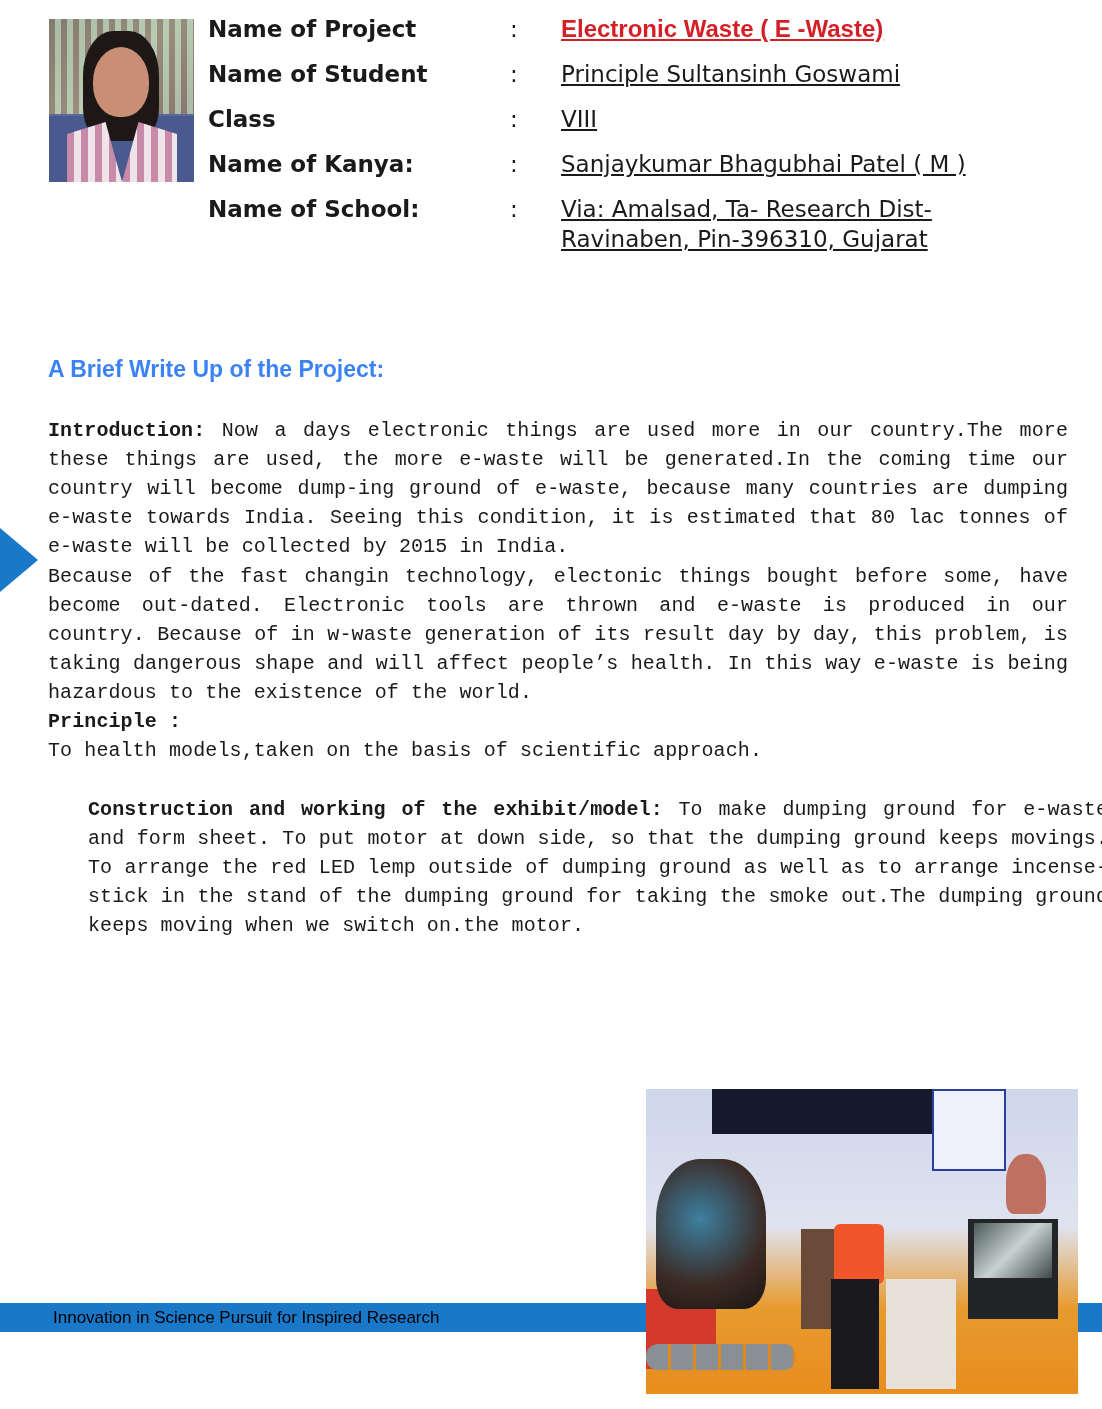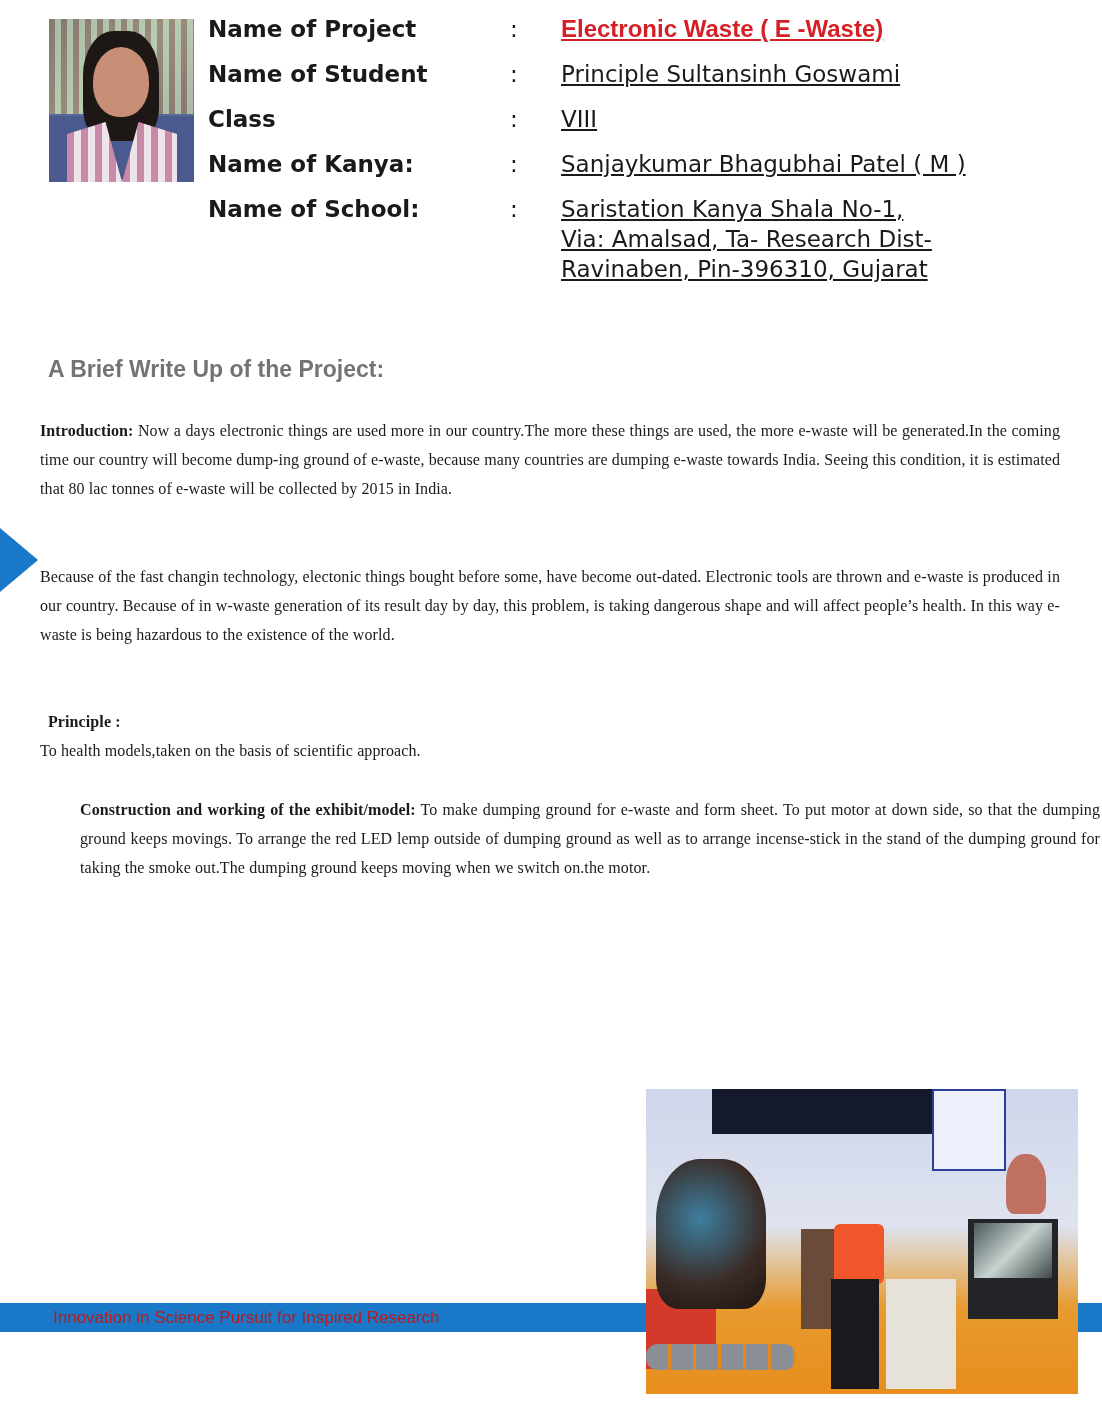--- a/index.html
+++ b/index.html
@@ -38,44 +38,44 @@
 
   .info-table { position: absolute; left: 208px; top: 14px; }
   .info-row { position: absolute; left: 0; white-space: nowrap; font-size: 23px; line-height: 30px; }
   .info-label { position: absolute; left: 0; width: 290px; font-weight: bold; }
   .info-colon { position: absolute; left: 302px; }
   .info-value { position: absolute; left: 353px; text-decoration: underline; }
   .info-value.project { color: #d41f26; font-weight: bold; font-family: "Liberation Sans", sans-serif; font-size: 24px; }
   .school-lines div { line-height: 30px; }
 
   .section-heading {
-    position: absolute; left: 48px; top: 356px; color: #737373; font-weight: bold;
+    position: absolute; left: 48px; top: 356px; color: #3b82f6; font-weight: bold;
     font-family: "Liberation Sans", sans-serif; font-size: 23px;
   }
   .para {
-    position: absolute; left: 40px; width: 1020px; font-size: 16px; line-height: 29px;
-    text-align: justify; font-family: Liberation Serif, serif; letter-spacing: 0.1px;
+    position: absolute; left: 48px; width: 1020px; font-size: 20px; line-height: 29px;
+    text-align: justify; font-family: Liberation Mono, monospace; letter-spacing: 0.1px;
   }
   .para b { font-weight: bold; }
   .p-intro { top: 416px; }
   .p-because { top: 562px; }
-  .p-principle-head { top: 707px; font-weight: bold; margin-left: 8px; }
+  .p-principle-head { top: 707px; font-weight: bold; }
   .p-principle { top: 736px; }
   .p-construction { top: 795px; margin-left: 40px; }
 
   .blue-arrow {
     position: absolute; left: 0; top: 528px; width: 0; height: 0;
     border-top: 32px solid transparent; border-bottom: 32px solid transparent;
     border-left: 38px solid #1a78c8;
   }
   .footer-band {
     position: absolute; left: 0; top: 1303px; width: 1102px; height: 29px; background: #1a78c8;
   }
   .footer-text {
-    position: absolute; left: 53px; top: 1305px; color: #b91c1c; font-size: 17px;
+    position: absolute; left: 53px; top: 1305px; color: #000000; font-size: 17px;
     line-height: 25px; font-family: "Liberation Sans", sans-serif; white-space: nowrap;
   }
   .photo-exhibit {
     position: absolute; left: 646px; top: 1089px; width: 432px; height: 305px; overflow: hidden;
     background: linear-gradient(180deg, #cfd6ea 0%, #dfe3f0 45%, #e79a2e 72%, #e88d1e 100%);
   }
   .photo-exhibit .banner { position: absolute; left: 66px; top: 0; width: 220px; height: 45px; background: #141a2c; }
   .photo-exhibit .poster { position: absolute; left: 286px; top: 0; width: 70px; height: 78px; background: #eef1fb; border: 2px solid #2a3f9a; }
   .photo-exhibit .robot { position: absolute; left: 10px; top: 70px; width: 110px; height: 150px; border-radius: 40% 40% 20% 20%; background: radial-gradient(circle at 40% 40%, #3d7fa0, #3b2a24 60%, #1c1512); }
   .photo-exhibit .redbase { position: absolute; left: 0; top: 200px; width: 70px; height: 80px; background: #d33a2b; }
@@ -116,21 +116,20 @@
   </div>
   <div class="info-row" style="top:135px;">
     <span class="info-label">Name of Kanya:</span>
     <span class="info-colon">:</span>
     <span class="info-value">Sanjaykumar  Bhagubhai  Patel ( M )</span>
   </div>
   <div class="info-row" style="top:180px;">
     <span class="info-label">Name of School:</span>
     <span class="info-colon">:</span>
     <div class="info-value school-lines">
-      <div>Saristation Kanya Shala No-1,</div>
       <div>Via:  Amalsad,    Ta-  Research Dist-</div>
       <div>Ravinaben,  Pin-396310,   Gujarat</div>
     </div>
   </div>
 </div>
 
 <div class="section-heading">A Brief Write Up of the Project:</div>
 
 <div class="para p-intro"><b>Introduction:</b><span> Now a days electronic things are used more in our country.The more these things are used, the more e-waste will be generated.In the coming time our country will become dump-ing ground of e-waste, because many countries are dumping e-waste towards India. Seeing this condition, it is estimated that 80 lac tonnes of  e-waste will be collected by 2015 in India.</span></div>
 

